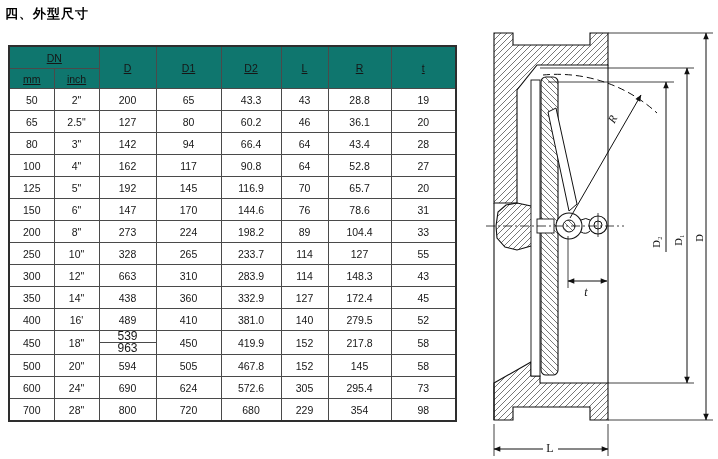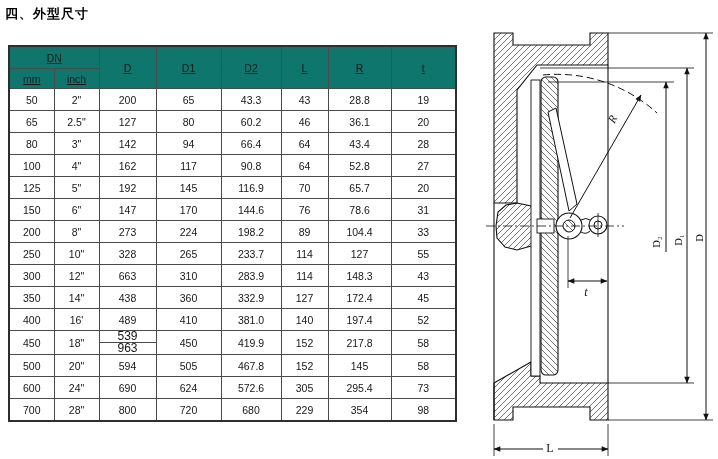--- a/index.html
+++ b/index.html
@@ -165,21 +165,21 @@
         <td>172.4</td>
         <td>45</td>
       </tr>
       <tr>
         <td>400</td>
         <td>16'</td>
         <td>489</td>
         <td>410</td>
         <td>381.0</td>
         <td>140</td>
-        <td>197.4</td>
+        <td>279.5</td>
         <td>52</td>
       </tr>
       <tr>
         <td>450</td>
         <td>18"</td>
         <td>
           <div class="split-top">539</div>
           <div class="split-bottom">963</div>
         </td>
         <td>450</td>

